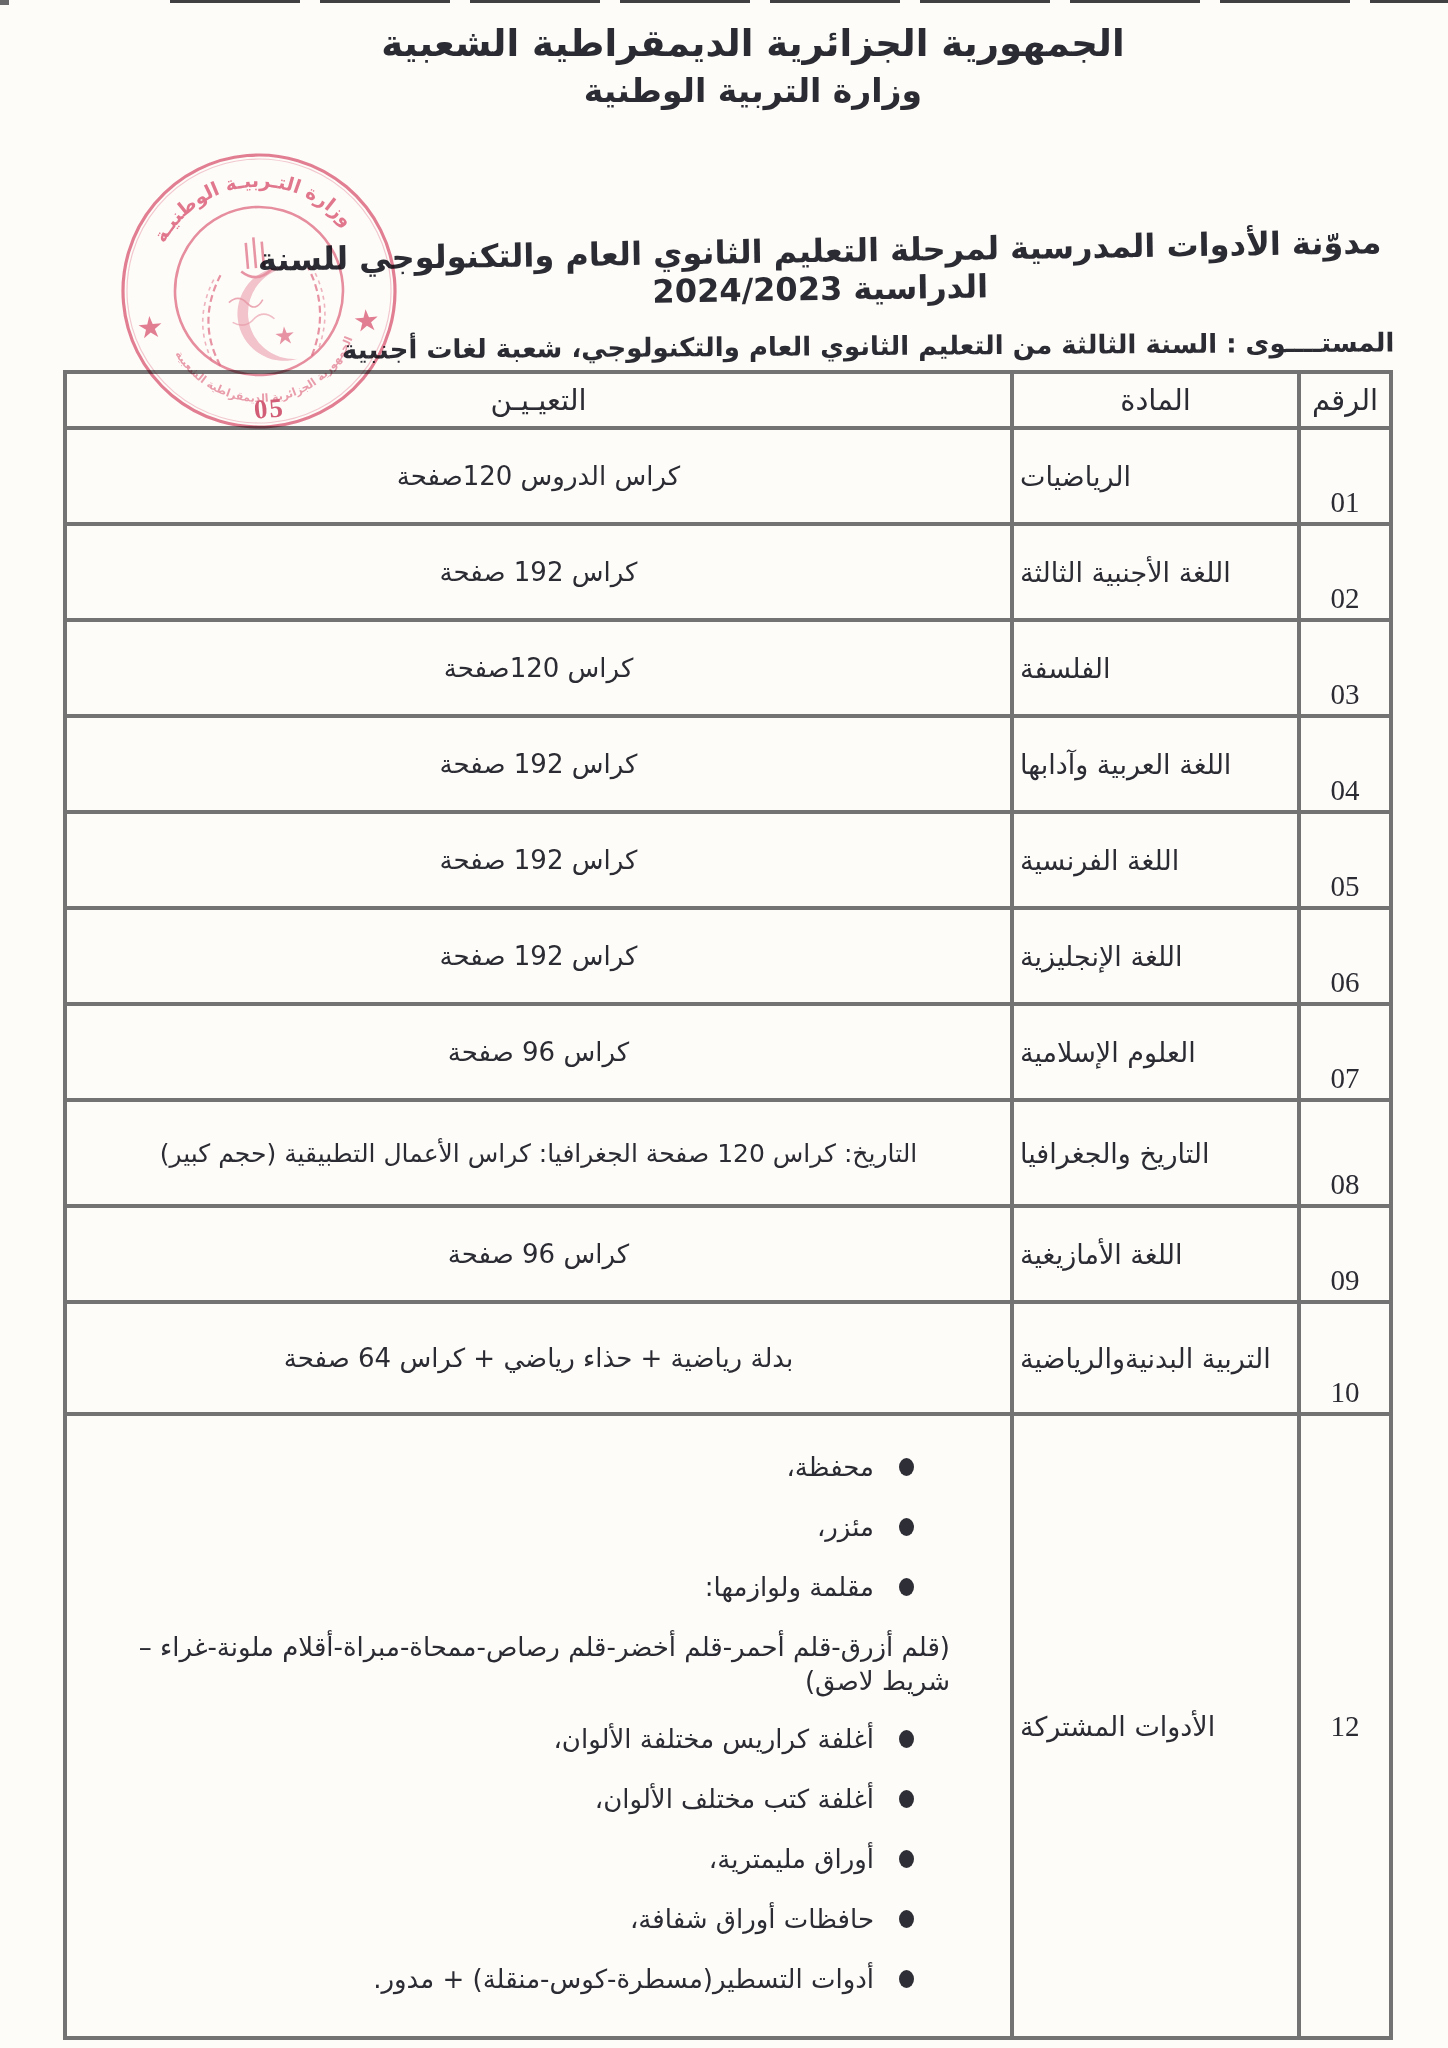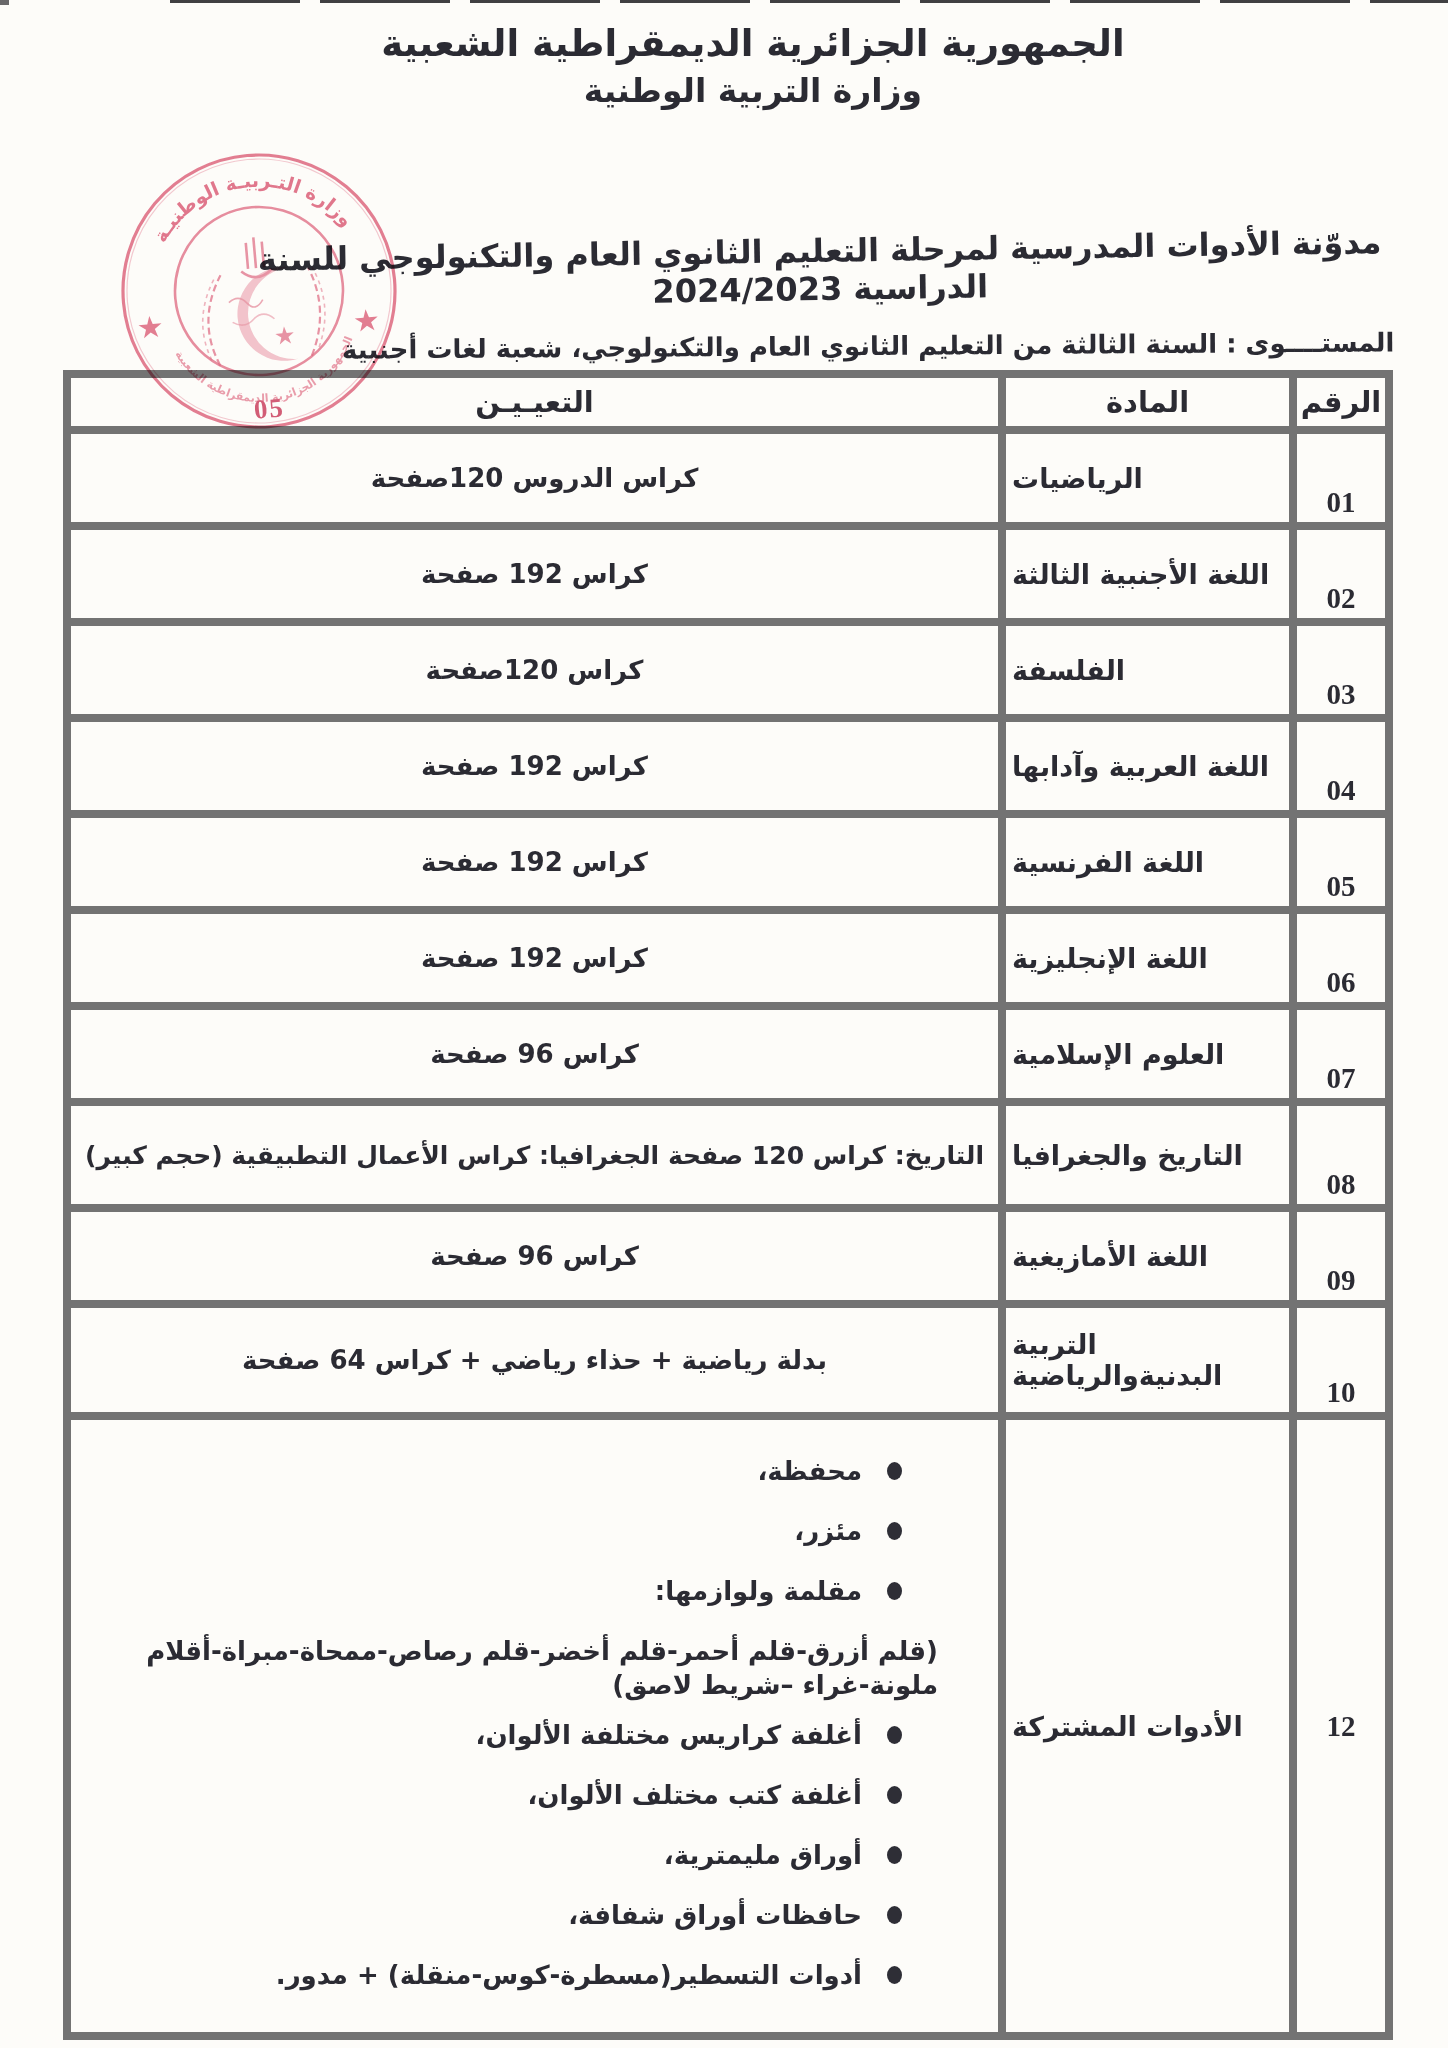--- a/index.html
+++ b/index.html
@@ -48,21 +48,21 @@
     transform:rotate(-5deg);
     opacity:.92;
   }
 
   
   .tbl{
     position:absolute;left:63px;top:370px;width:1330px;
     border-collapse:collapse;direction:rtl;table-layout:fixed;
     z-index:1;background:transparent;
   }
-  .tbl th,.tbl td{border:8px solid #737373;font-weight:700;}
+  .tbl th,.tbl td{border:4px solid #737373;font-weight:400;}
   .tbl thead tr{height:56px;}
   .tbl th{font-size:29px;text-align:center;padding:0;}
   .col-num{width:88px;border-radius:11px;}
   .col-subj{width:283px;}
   td.col-num{
     text-align:center;vertical-align:bottom;padding-bottom:3px;
     font-family:"Liberation Serif",serif;font-size:29px;
   }
   td.col-subj{text-align:left;vertical-align:middle;font-size:27px;padding:0 6px;}
   td.col-desig{text-align:center;vertical-align:middle;font-size:26px;padding:8px 10px;}
@@ -75,21 +75,21 @@
 
   ul.tools{list-style:none;margin:0;padding:26px 84px 6px 12px;text-align:right;direction:rtl;}
   ul.tools li{
     position:relative;padding-right:42px;margin-bottom:26px;
     font-size:26px;line-height:34px;
   }
   ul.tools li::before{
     content:"";position:absolute;right:2px;top:8px;
     width:15px;height:18px;border-radius:50%;background:#2e2e36;
   }
-  ul.tools li.no-bullet{padding-right:0;margin-right:-34px;margin-bottom:16px;}
+  ul.tools li.no-bullet{padding-right:0;margin-right:-34px;margin-bottom:24px;}
   ul.tools li.no-bullet::before{display:none;}
 </style>
 </head>
 <body>
 
 <div class="page">
 
   <div class="top-scan-edge"></div>
   <div class="corner-mark"></div>
 

